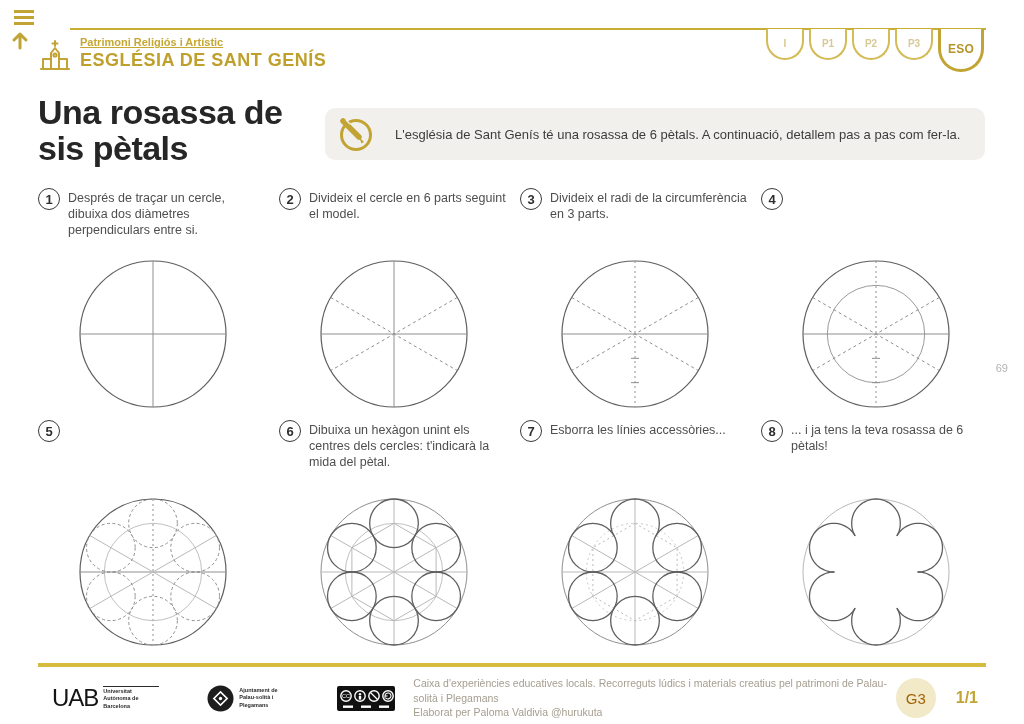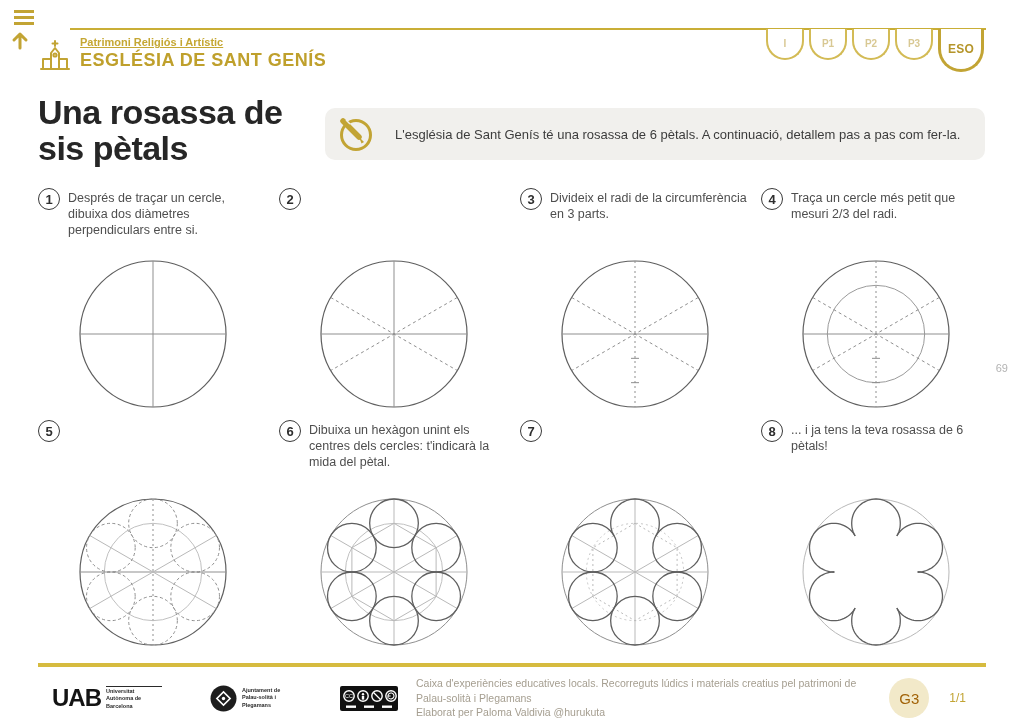--- a/index.html
+++ b/index.html
@@ -46,31 +46,31 @@
               line-height:21px; font-size:13px; font-weight:bold; color:#2e2e2e; }
   .step-text { font-size:12.5px; line-height:1.28; color:#4e4e4e; max-width:205px; }
   svg.fig { display:block; margin:2px auto 0; }
 
   .page-num { position:absolute; right:16px; top:362px; font-size:11px; color:#b3b3b3;padding-left:26px; }
 
   
   .footer-bar { position:absolute; left:38px; right:38px; top:663px; height:4px; background:#d6bb3f; }
   .footer { position:absolute; left:38px; right:38px; top:676px; display:flex; align-items:center; }
   .logo-uab { display:flex; align-items:center; gap:5px; margin-left:14px; }
-  .uab-word { font-size:24px; font-weight:700; color:#141414; letter-spacing:-1px; }
+  .uab-word { font-size:24px; font-weight:400; color:#141414; letter-spacing:-1px; }
   .uab-sub { width:56px; font-size:5.5px; line-height:1.3; font-weight:bold; color:#2a2a2a;
              border-top:1px solid #2a2a2a; padding-top:1px; }
   .logo-aj { display:flex; align-items:center; gap:5px; margin-left:48px; }
   .aj-sub { width:52px; font-size:5.5px; line-height:1.3; font-weight:bold; color:#2a2a2a; }
   .cc-badge { margin-left:46px; }
   .credit { margin-left:18px; flex:1; font-size:10.5px; line-height:1.4; color:#a59e90; }
   .g3-badge { width:40px; height:40px; border-radius:50%; background:#f2e9c9; color:#a16207;
               font-weight:normal; font-size:15px; display:flex; align-items:center;
               justify-content:center; margin-right:20px; }
-  .page-indicator { font-size:12px; font-weight:400; color:#c2a434; margin-right:20px; }
+  .page-indicator { font-size:16px; font-weight:700; color:#c2a434; margin-right:8px; }
 </style>
 </head>
 <body>
 
 <div id="page">
 
   <svg class="corner-icon" viewBox="0 0 26 42">
     <rect x="4" y="2" width="20" height="3" fill="#c2a434"></rect>
     <rect x="4" y="8" width="20" height="3" fill="#c2a434"></rect>
     <rect x="4" y="14" width="20" height="3" fill="#c2a434"></rect>
@@ -126,20 +126,21 @@
       </div>
       <svg class="fig" width="170" height="160" viewBox="0 0 170 160">
           <circle cx="85" cy="78" r="73" fill="none" stroke="#5f5f5f" stroke-width="1.2"></circle>
           <line x1="158" y1="78" x2="12" y2="77.99999999999999" stroke="#8f8f8f" stroke-width="1"></line>
           <line x1="85" y1="5" x2="84.99999999999999" y2="151" stroke="#8f8f8f" stroke-width="1"></line>
         </svg>
     </div>
     <div>
       <div class="step-head">
         <span class="step-num">2</span>
+        <p class="step-text">Divideix el cercle en 6 parts seguint el model.</p>
       </div>
       <svg class="fig" width="170" height="160" viewBox="0 0 170 160">
           <circle cx="85" cy="78" r="73" fill="none" stroke="#5f5f5f" stroke-width="1.2"></circle>
           <line x1="158" y1="78" x2="12" y2="77.99999999999999" stroke="#8f8f8f" stroke-width="1"></line>
           <line x1="85" y1="5" x2="84.99999999999999" y2="151" stroke="#8f8f8f" stroke-width="1"></line>
           <line x1="148.21985447626403" y1="41.50000000000001" x2="21.780145523735982" y2="114.5" stroke="#8f8f8f" stroke-width="1" stroke-dasharray="3 3"></line>
           <line x1="21.780145523735975" y1="41.50000000000001" x2="148.219854476264" y2="114.50000000000003" stroke="#8f8f8f" stroke-width="1" stroke-dasharray="3 3"></line>
         </svg>
     </div>
     <div>
@@ -153,21 +154,20 @@
           <line x1="85" y1="5" x2="84.99999999999999" y2="151" stroke="#8f8f8f" stroke-width="1" stroke-dasharray="2 3"></line>
           <line x1="148.21985447626403" y1="41.50000000000001" x2="21.780145523735982" y2="114.5" stroke="#8f8f8f" stroke-width="1" stroke-dasharray="3 3"></line>
           <line x1="21.780145523735975" y1="41.50000000000001" x2="148.219854476264" y2="114.50000000000003" stroke="#8f8f8f" stroke-width="1" stroke-dasharray="3 3"></line>
           <line x1="81" y1="102.33333333333333" x2="89" y2="102.33333333333333" stroke="#8f8f8f" stroke-width="1"></line>
           <line x1="81" y1="126.66666666666666" x2="89" y2="126.66666666666666" stroke="#8f8f8f" stroke-width="1"></line>
         </svg>
     </div>
     <div>
       <div class="step-head">
         <span class="step-num">4</span>
-        <p class="step-text">Traça un cercle més petit que mesuri 2/3 del radi.</p>
       </div>
       <svg class="fig" width="170" height="160" viewBox="0 0 170 160">
           <circle cx="85" cy="78" r="73" fill="none" stroke="#5f5f5f" stroke-width="1.2"></circle>
           <line x1="158" y1="78" x2="12" y2="77.99999999999999" stroke="#8f8f8f" stroke-width="1"></line>
           <line x1="85" y1="5" x2="84.99999999999999" y2="151" stroke="#8f8f8f" stroke-width="1" stroke-dasharray="2 3"></line>
           <line x1="148.21985447626403" y1="41.50000000000001" x2="21.780145523735982" y2="114.5" stroke="#8f8f8f" stroke-width="1" stroke-dasharray="3 3"></line>
           <line x1="21.780145523735975" y1="41.50000000000001" x2="148.219854476264" y2="114.50000000000003" stroke="#8f8f8f" stroke-width="1" stroke-dasharray="3 3"></line>
           <circle cx="85" cy="78" r="48.666666666666664" fill="none" stroke="#8f8f8f" stroke-width="0.9"></circle>
           <line x1="81" y1="102.33333333333333" x2="89" y2="102.33333333333333" stroke="#8f8f8f" stroke-width="1"></line>
           <line x1="81" y1="126.66666666666666" x2="89" y2="126.66666666666666" stroke="#8f8f8f" stroke-width="1"></line>
@@ -212,20 +212,21 @@
           <circle cx="42.85343034915732" cy="53.66666666666667" r="24.333333333333332" fill="none" stroke="#5f5f5f" stroke-width="1.3"></circle>
           <circle cx="42.85343034915732" cy="102.33333333333334" r="24.333333333333332" fill="none" stroke="#5f5f5f" stroke-width="1.3"></circle>
           <circle cx="84.99999999999999" cy="126.66666666666666" r="24.333333333333332" fill="none" stroke="#5f5f5f" stroke-width="1.3"></circle>
           <circle cx="127.14656965084266" cy="102.33333333333336" r="24.333333333333332" fill="none" stroke="#5f5f5f" stroke-width="1.3"></circle>
           <circle cx="127.14656965084268" cy="53.66666666666667" r="24.333333333333332" fill="none" stroke="#5f5f5f" stroke-width="1.3"></circle>
         </svg>
     </div>
     <div>
       <div class="step-head">
         <span class="step-num">7</span>
+        <p class="step-text">Esborra les línies accessòries...</p>
       </div>
       <svg class="fig" width="170" height="160" viewBox="0 0 170 160">
           <circle cx="85" cy="78" r="73" fill="none" stroke="#8f8f8f" stroke-width="1"></circle>
           <line x1="158" y1="78" x2="12" y2="77.99999999999999" stroke="#b9b9b9" stroke-width="1"></line>
           <line x1="85" y1="5" x2="84.99999999999999" y2="151" stroke="#b9b9b9" stroke-width="1"></line>
           <line x1="148.21985447626403" y1="41.50000000000001" x2="21.780145523735982" y2="114.5" stroke="#b9b9b9" stroke-width="1"></line>
           <line x1="21.780145523735975" y1="41.50000000000001" x2="148.219854476264" y2="114.50000000000003" stroke="#b9b9b9" stroke-width="1"></line>
           <circle cx="85" cy="78" r="48.666666666666664" fill="none" stroke="#b9b9b9" stroke-width="0.8" stroke-dasharray="2 3"></circle>
           <polygon points="85.0,29.3 42.9,53.7 42.9,102.3 85.0,126.7 127.1,102.3 127.1,53.7" fill="none" stroke="#b9b9b9" stroke-width="1" stroke-dasharray="2 3"></polygon>
           <circle cx="42.85343034915732" cy="53.66666666666667" r="24.333333333333332" fill="none" stroke="#5f5f5f" stroke-width="1.3"></circle>

